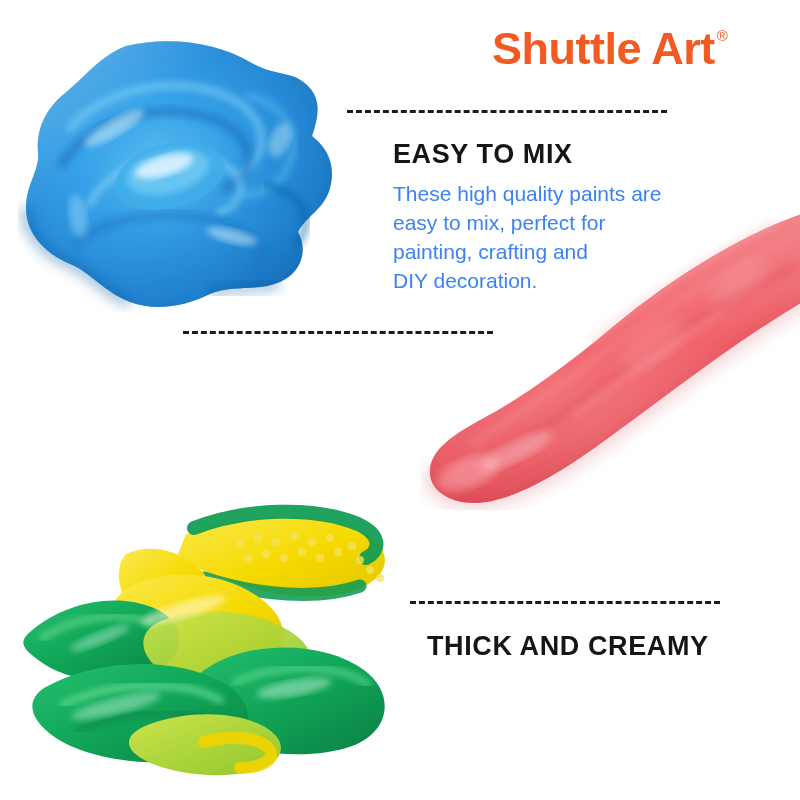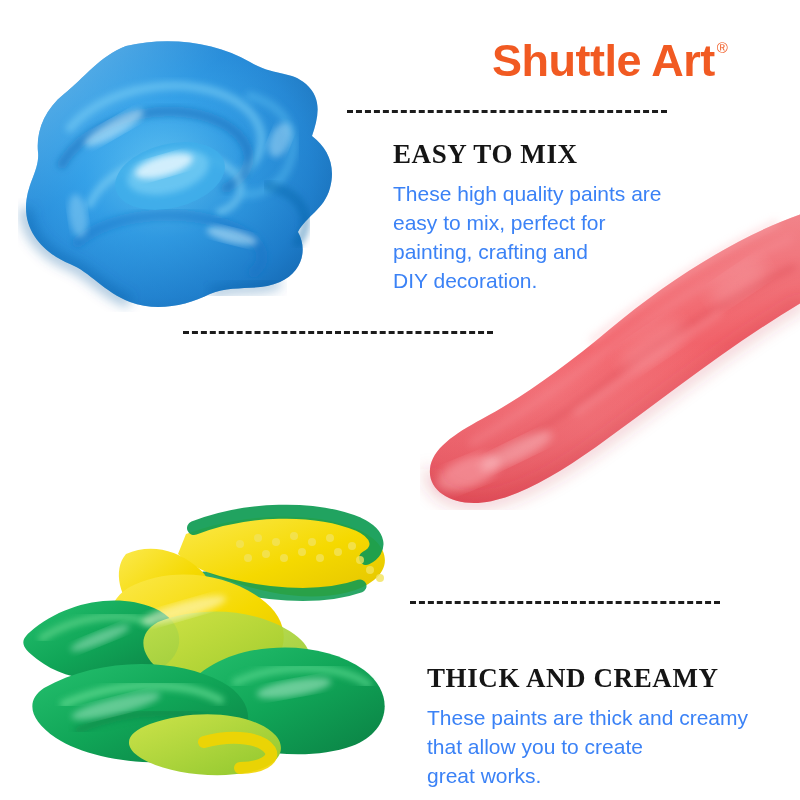--- a/index.html
+++ b/index.html
@@ -13,21 +13,21 @@
     height: 800px;
     background: #ffffff;
     overflow: hidden;
     font-family: "Liberation Sans", sans-serif;
   }
 
   
   .logo {
     position: absolute;
     left: 492px;
-    top: 38px;
+    top: 26px;
     display: flex;
     align-items: flex-start;
   }
   .logo-word {
     font-family: "Liberation Sans", sans-serif;
     font-size: 45px;
     font-weight: bold;
     letter-spacing: -0.5px;
     color: #F15A22;
     line-height: 1;
@@ -44,21 +44,21 @@
   
   .divider {
     position: absolute;
     height: 0;
     border-top: 3px dashed #1c1c1c;
   }
 
   
   .feature { position: absolute; }
   .feature-title {
-    font-family: Liberation Serif, serif;
+    font-family: Liberation Sans, sans-serif;
     font-size: 27px;
     font-weight: bold;
     letter-spacing: 0.6px;
     color: #151515;
     margin: 0 0 10px 0;
     line-height: 1.1;
   }
   .feature-body {
     font-family: "Liberation Sans", sans-serif;
     font-size: 21px;
@@ -303,20 +303,17 @@
     <h2 class="feature-title">EASY TO MIX</h2>
     <p class="feature-body">These high quality paints are
 easy to mix, perfect for
 painting, crafting and
 DIY decoration.</p>
   </div>
 
   <div class="divider" style="left:183px; top:331px; width:310px;"></div>
 
   <div class="divider" style="left:410px; top:601px; width:310px;"></div>
-  <div class="feature" style="left:427px; top:632px; width:360px;margin-top:32px;">
+  <div class="feature" style="left:427px; top:632px; width:360px;">
     <h2 class="feature-title">THICK AND CREAMY</h2>
-    <p class="feature-body">These paints are thick and creamy
-that allow you to create
-great works.</p>
   </div>
 
 </div>
 
 </body></html>

